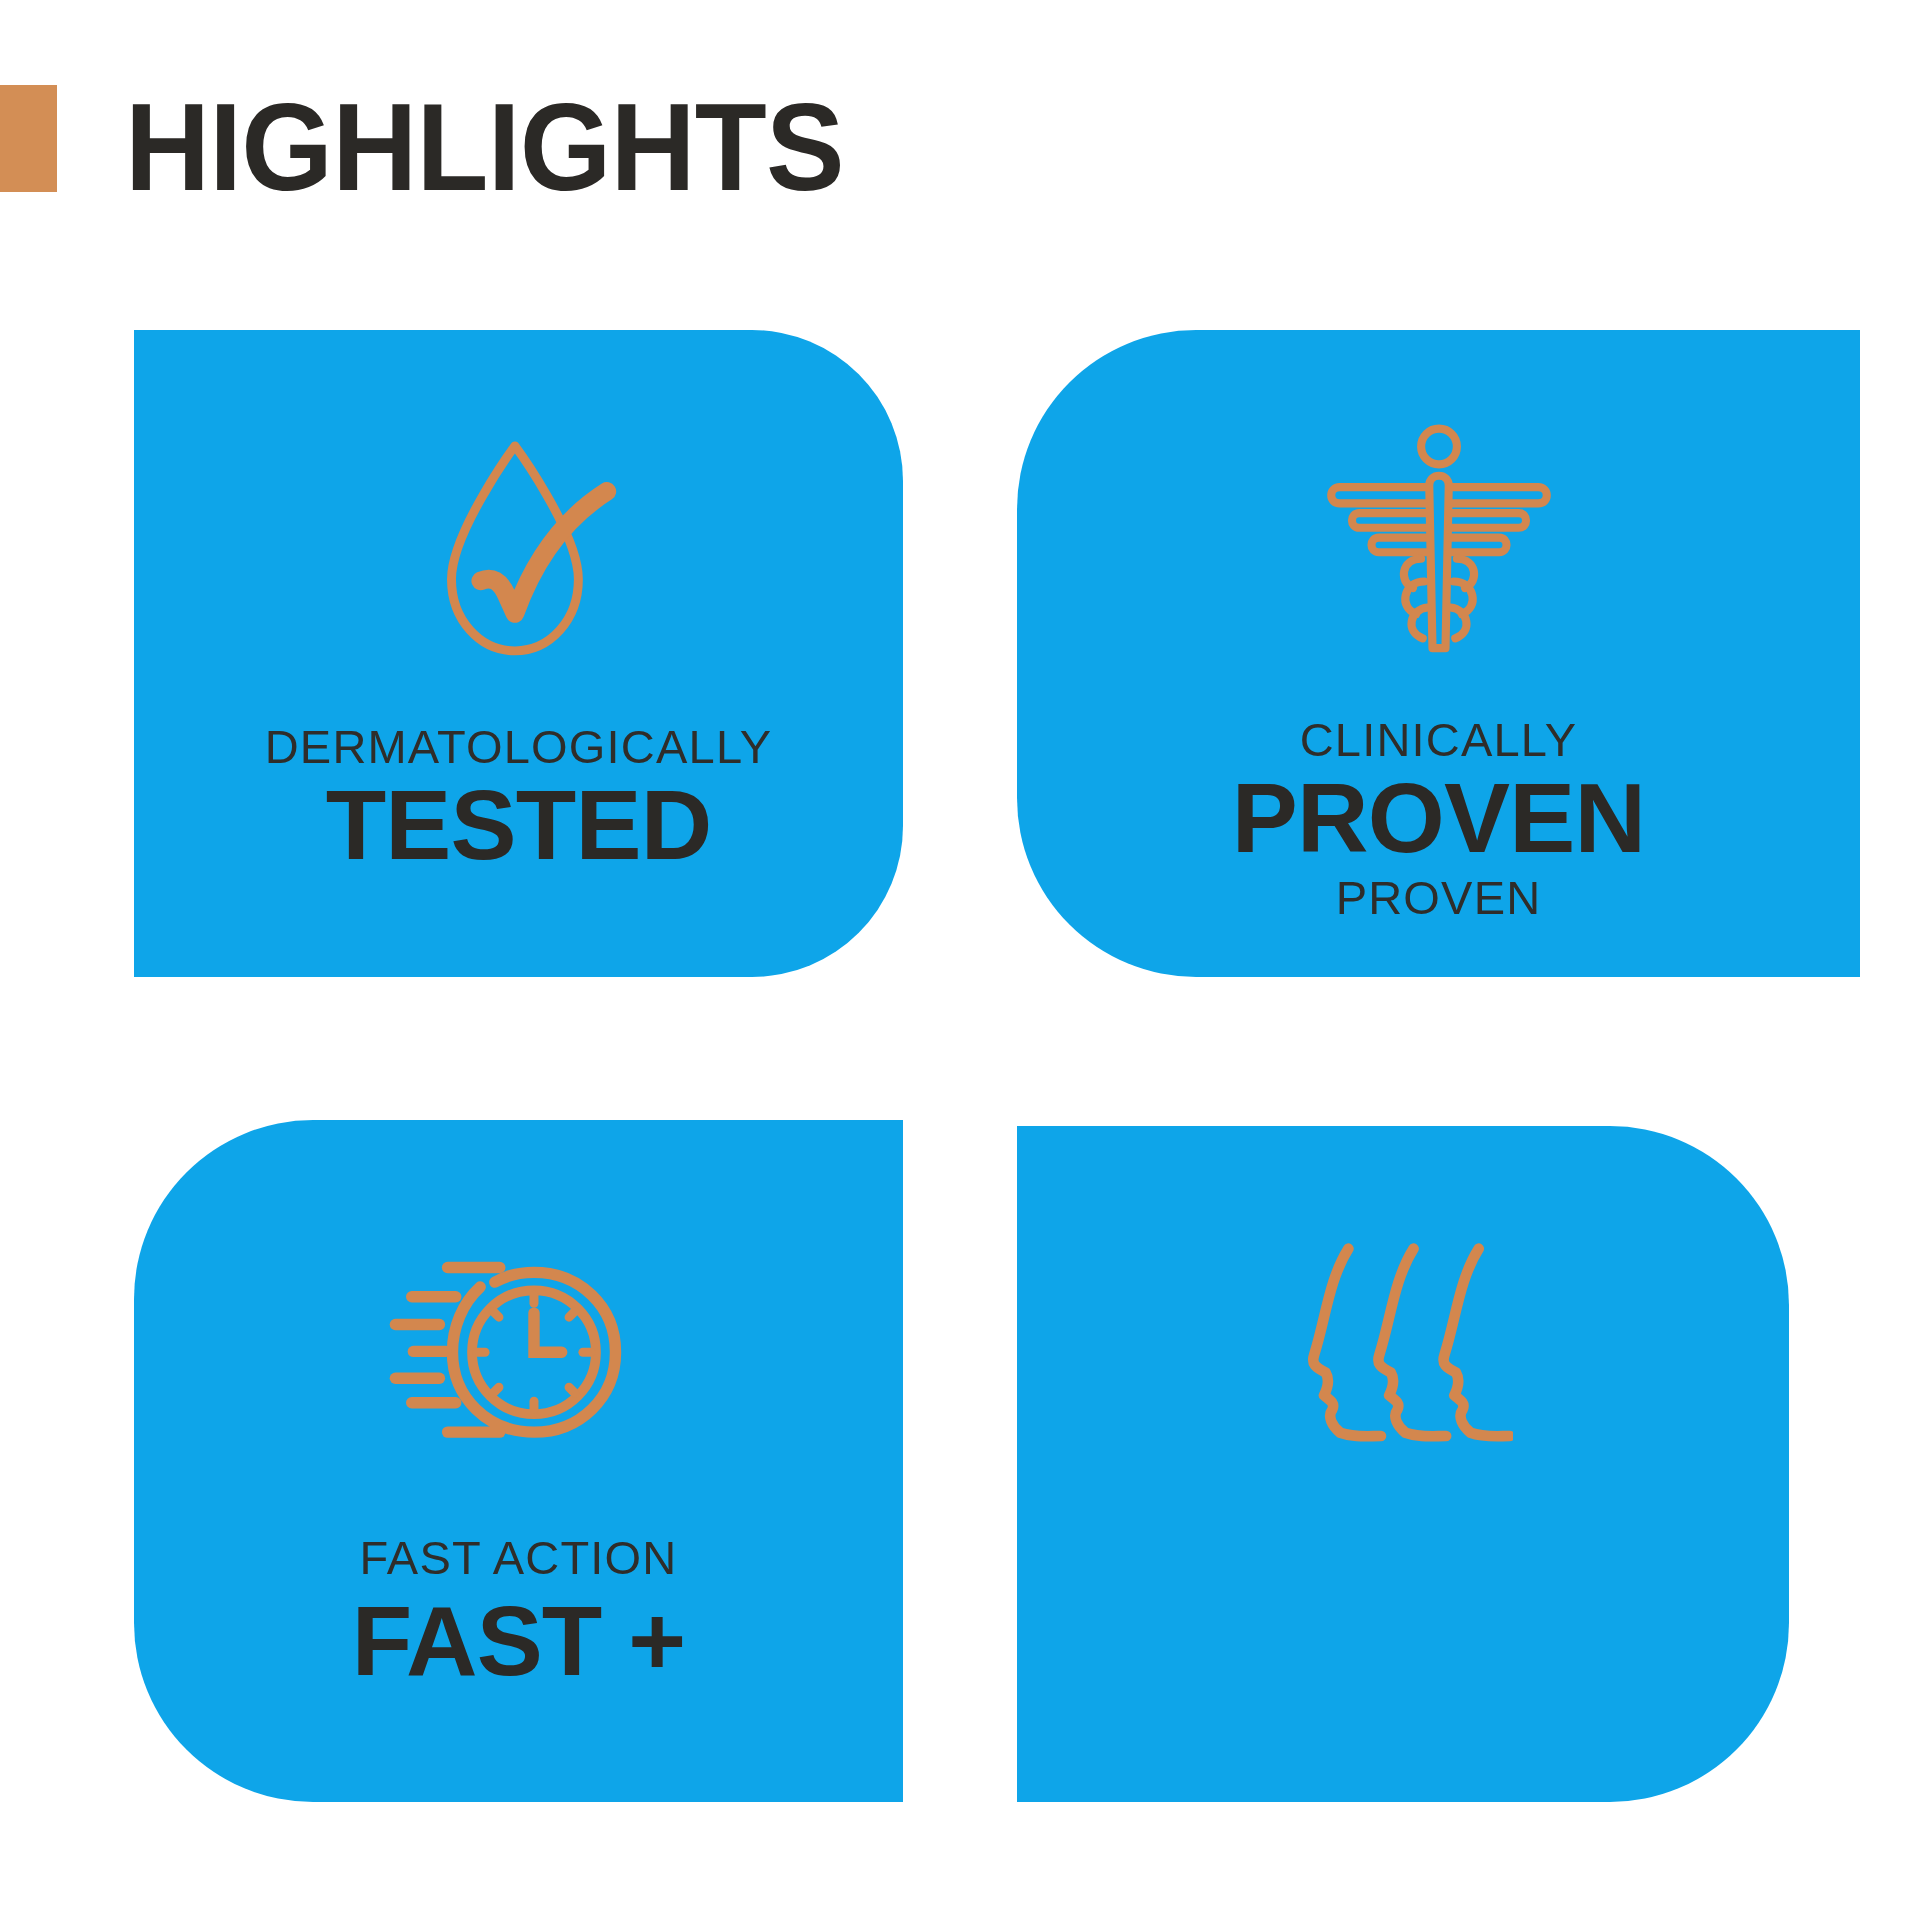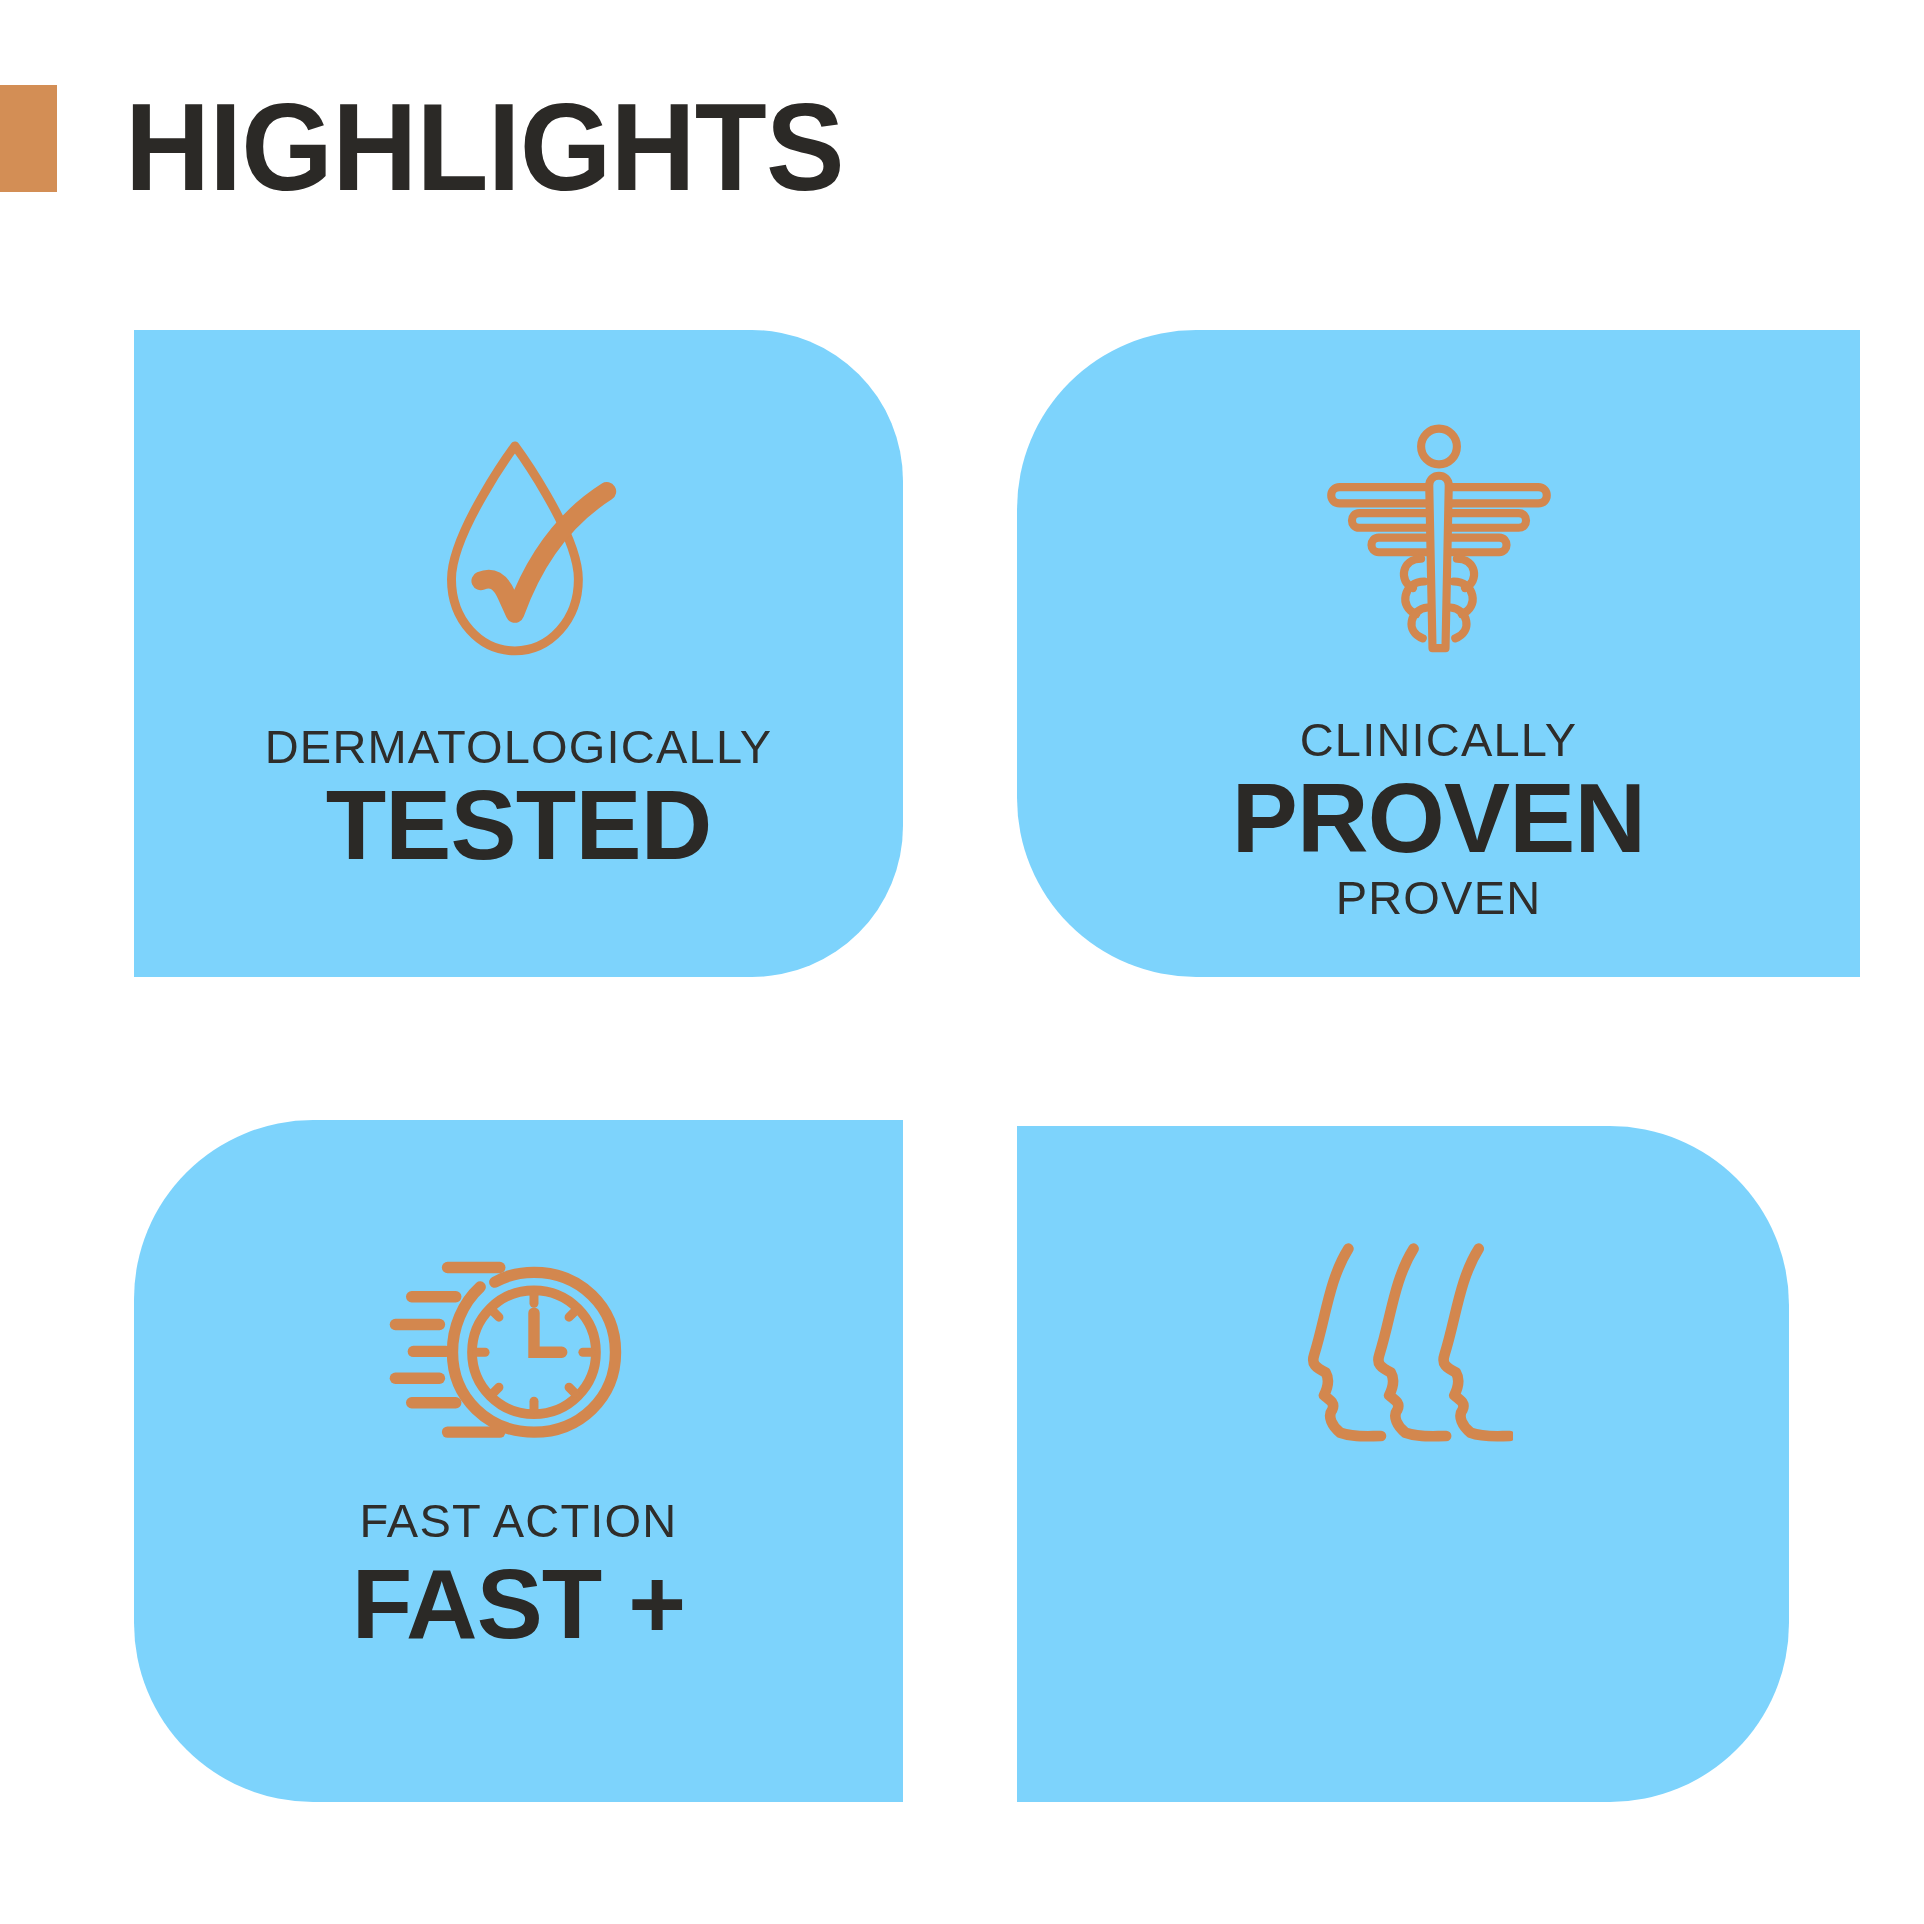--- a/index.html
+++ b/index.html
@@ -39,21 +39,21 @@
 
   
   .grid {
     position:absolute;
     left:134px; top:330px;
     width:1655px;
     height:1471px;
   }
   .card {
     position:absolute;
-    background:#7dd3fc;
+    background:#0ea5e9;
     display:flex;
     flex-direction:column;
     align-items:flex-end;
     justify-content:flex-start;
   }
   .card-1 { left:0;    top:0;    width:769px; height:647px; border-radius:0 151px 151px 0; }
   .card-2 { left:883px; top:0;  width:843px; height:647px; border-radius:179px 0 0 179px; }
   .card-3 { left:0;    top:790px; width:769px; height:682px; border-radius:179px 0 0 179px; }
   .card-4 { left:883px; top:796px; width:772px; height:676px; border-radius:0 179px 179px 0; }
 
@@ -83,21 +83,21 @@
   .line-bold {
     font-weight:bold;
     color:#2b2926;
     line-height:1.04;
     letter-spacing:-0.8px;
   }
   .card-1 .labels { margin-top:47px; }
   .card-1 .line-bold { font-size:99px; }
   .card-2 .labels { margin-top:50px; }
   .card-2 .line-bold { font-size:99px; }
-  .card-3 .labels { margin-top:39px; }
+  .card-3 .labels { margin-top:76px; }
   .card-3 .line-bold { font-size:99px; margin:4.9px 0 3.3px; }
   .card-4 .labels { margin-top:57px; }
   .card-4 .line-bold { font-size:99px; transform:scaleX(0.93); margin-top:4.9px; }
 </style>
 </head>
 <body>
 
 <div class="header">
   <div class="accent-bar"></div>
   <div class="page-title">HIGHLIGHTS</div>

